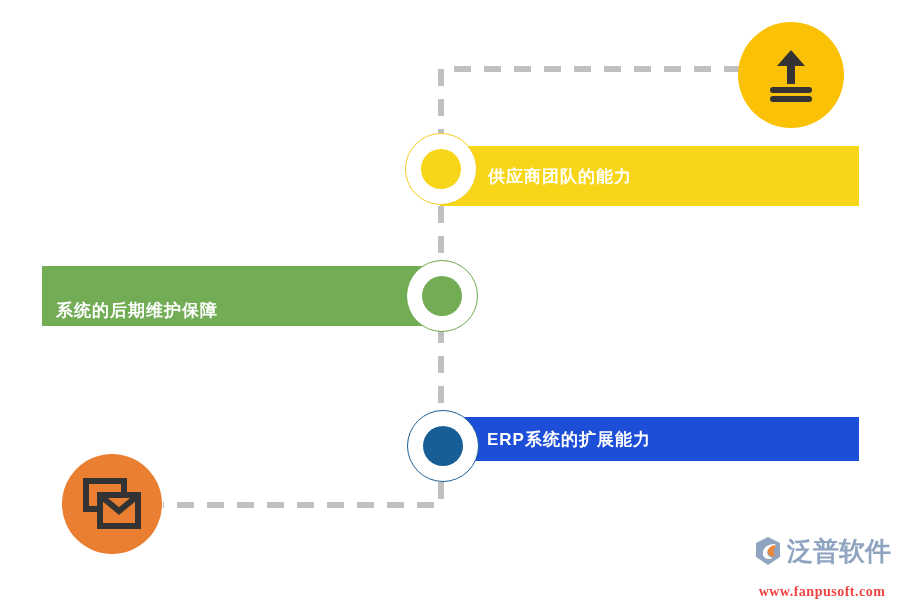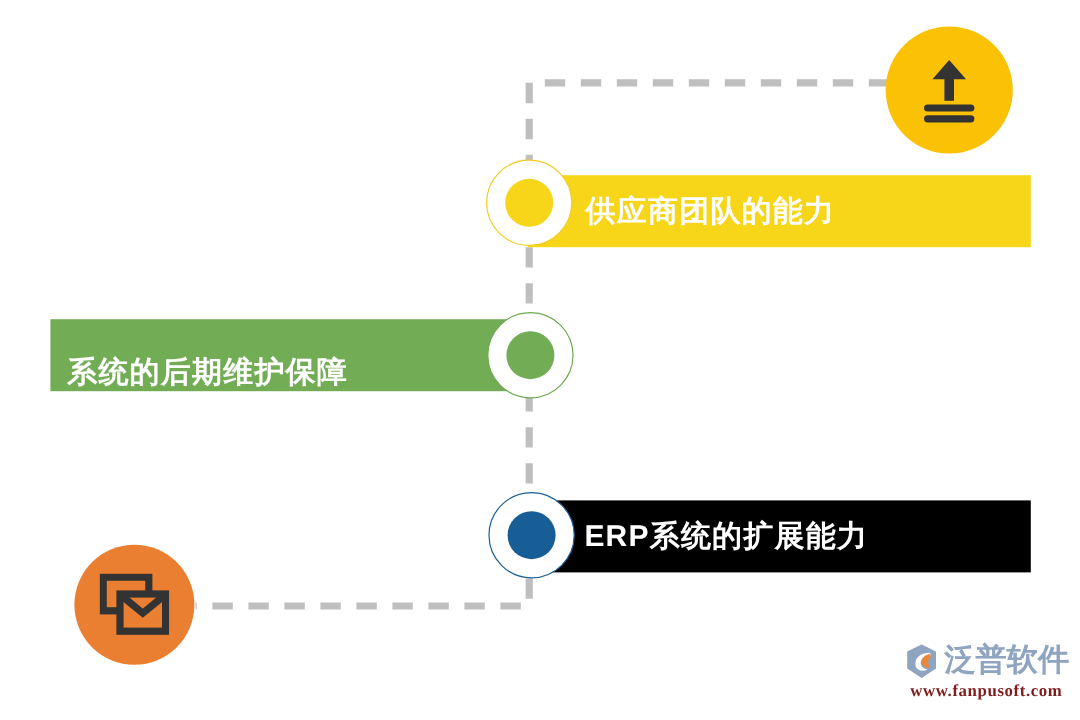--- a/index.html
+++ b/index.html
@@ -33,21 +33,21 @@
   
   .bar {
     position: absolute;
     display: flex;
     align-items: center;
     box-sizing: border-box;
   }
   .bar-label {
     color: #ffffff;
     font-weight: bold;
-    font-size: 25px;
+    font-size: 17px;
     letter-spacing: 1px;
     white-space: nowrap;
     line-height: 1;
     text-align: center;
   }
 
   #bar-supplier {
     left: 440px;
     top: 146px;
     width: 419px;
@@ -67,22 +67,22 @@
   }
   #bar-maintenance .bar-label {
     margin-left: 14px;
     margin-top: 28px;
   }
 
   #bar-erp {
     left: 441px;
     top: 417px;
     width: 418px;
-    height: 60px;
-    background: #000000;
+    height: 44px;
+    background: #1d4ed8;
   }
   #bar-erp .bar-label {
     margin-left: 46px;
   }
 
   
   .node {
     position: absolute;
     border-radius: 50%;
     box-sizing: border-box;
@@ -160,37 +160,38 @@
     position: absolute;
     left: 752px;
     top: 536px;
     width: 140px;
     display: flex;
     flex-direction: column;
     align-items: center;
   }
   #watermark-row {
     display: flex;
-    align-items: flex-start;
+    align-items: flex-end;
     gap: 4px;
+    font-family: Liberation Mono, monospace;
   }
   #watermark-text {
     color: #8FA4C0;
     font-size: 26px;
     font-weight: bold;
     letter-spacing: 0px;
     line-height: 1;
   }
   #watermark-url {
-    color: #7f1d1d;
+    color: #ef4444;
     font-size: 14px;
     font-family: "Liberation Serif", "DejaVu Serif", serif;
     font-weight: bold;
     letter-spacing: 0.5px;
-    margin-top: 3px;
+    margin-top: 18px;
   }
 </style>
 </head>
 <body>
 
 <div id="canvas">
 
   <svg id="connectors" viewBox="0 0 900 600" width="900" height="600">
 
     <path d="M441 176 L441 69 L741 69" fill="none" stroke="#BFBFBF" stroke-width="6" stroke-dasharray="17 13" stroke-linecap="butt"></path>

